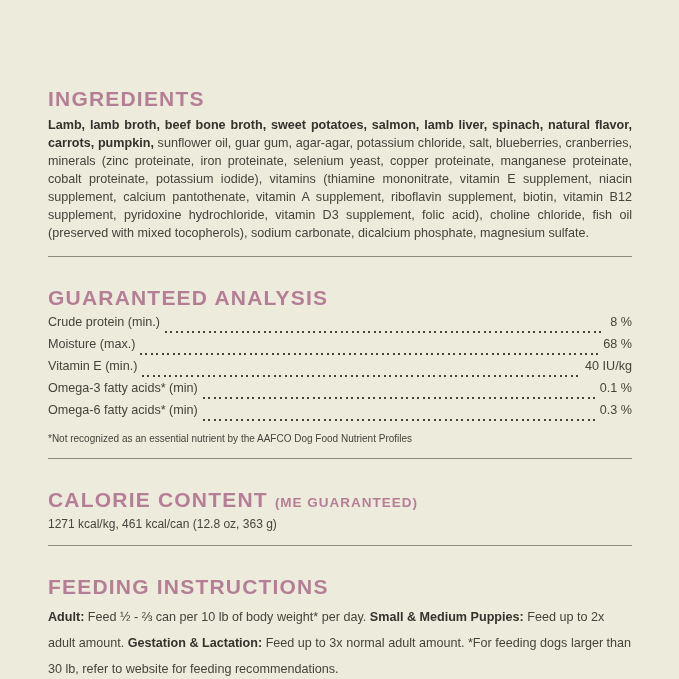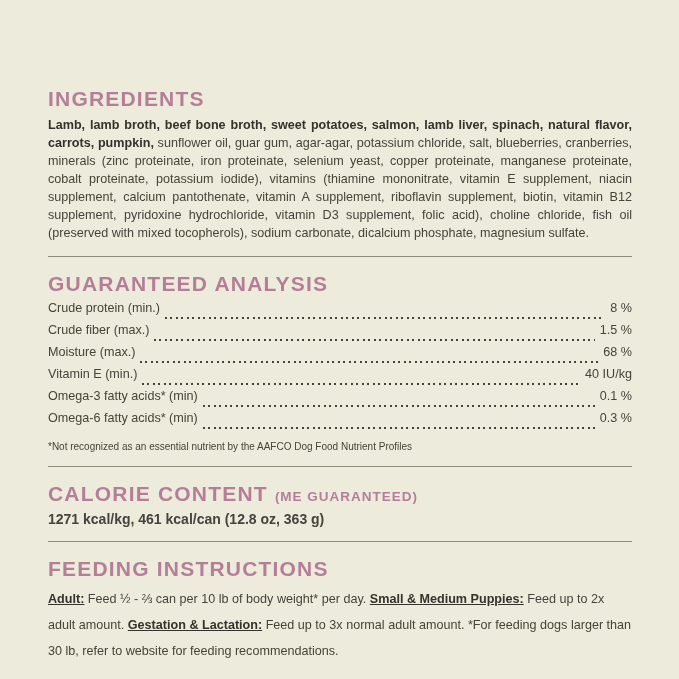--- a/index.html
+++ b/index.html
@@ -52,56 +52,50 @@
     align-self:flex-end;
     margin:0 5px 4px 5px;
     background-image:repeating-linear-gradient(to right,#45443c 0 1.6px,transparent 1.6px 5.5px);
   }
   .ga-value{white-space:nowrap;}
   .footnote{
     font-size:10px;
     margin:8px 0 8px 0;
   }
   .detail-text{
-    font-size:14px;
+    font-size:12px;
     margin:3px 0 12px 0;
-    font-weight:bold;
   }
   .feeding-text{
     font-size:12.6px;
     line-height:26px;
     margin:2px 0 0 0;
   }
-  .feeding-text b{color:#33322c;text-decoration:underline;}
-  .mt-section{margin-top:16px;}
+  .feeding-text b{color:#33322c;}
+  .mt-section{margin-top:30px;}
 </style>
 </head>
 <body>
 
 <div class="page">
 
   <h2 class="section-title">INGREDIENTS</h2>
   <p class="body-text"><b>Lamb, lamb broth, beef bone broth, sweet potatoes, salmon, lamb liver, spinach, natural flavor, carrots, pumpkin,</b><span> sunflower oil, guar gum, agar-agar, potassium chloride, salt, blueberries, cranberries, minerals (zinc proteinate, iron proteinate, selenium yeast, copper proteinate, manganese proteinate, cobalt proteinate, potassium iodide), vitamins (thiamine mononitrate, vitamin E supplement, niacin supplement, calcium pantothenate, vitamin A supplement, riboflavin supplement, biotin, vitamin B12 supplement, pyridoxine hydrochloride, vitamin D3 supplement, folic acid), choline chloride, fish oil (preserved with mixed tocopherols), sodium carbonate, dicalcium phosphate, magnesium sulfate.</span></p>
 
   <hr class="rule">
 
   <h2 class="section-title mt-section">GUARANTEED ANALYSIS</h2>
   <div class="ga-rows">
   <div class="ga-row">
     <span class="ga-label">Crude protein (min.)</span>
     <span class="ga-leader"></span>
     <span class="ga-value">8 %</span>
   </div>
 
 
-  <div class="ga-row">
-    <span class="ga-label">Crude fiber (max.)</span>
-    <span class="ga-leader"></span>
-    <span class="ga-value">1.5 %</span>
-  </div>
 
   <div class="ga-row">
     <span class="ga-label">Moisture (max.)</span>
     <span class="ga-leader"></span>
     <span class="ga-value">68 %</span>
   </div>
 
   <div class="ga-row">
     <span class="ga-label">Vitamin E (min.)</span>
     <span class="ga-leader"></span>

